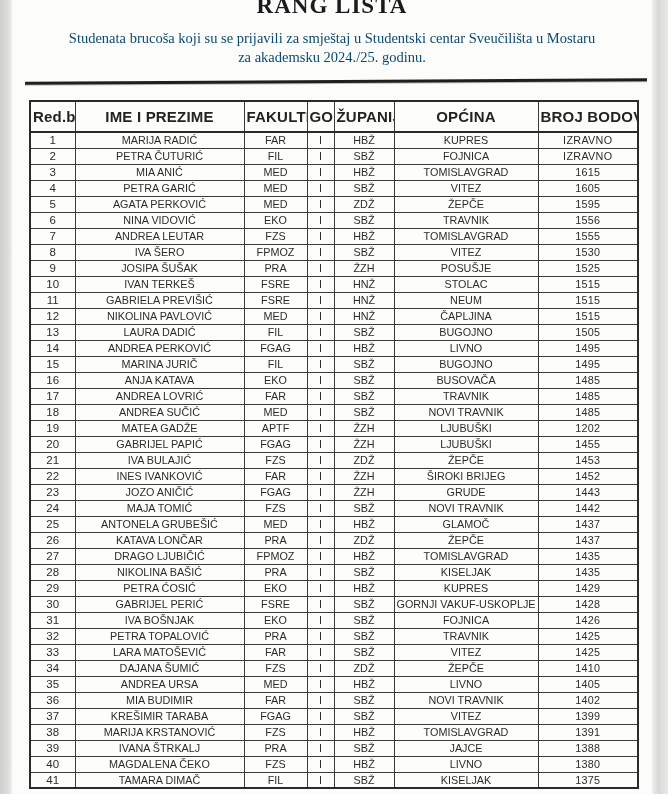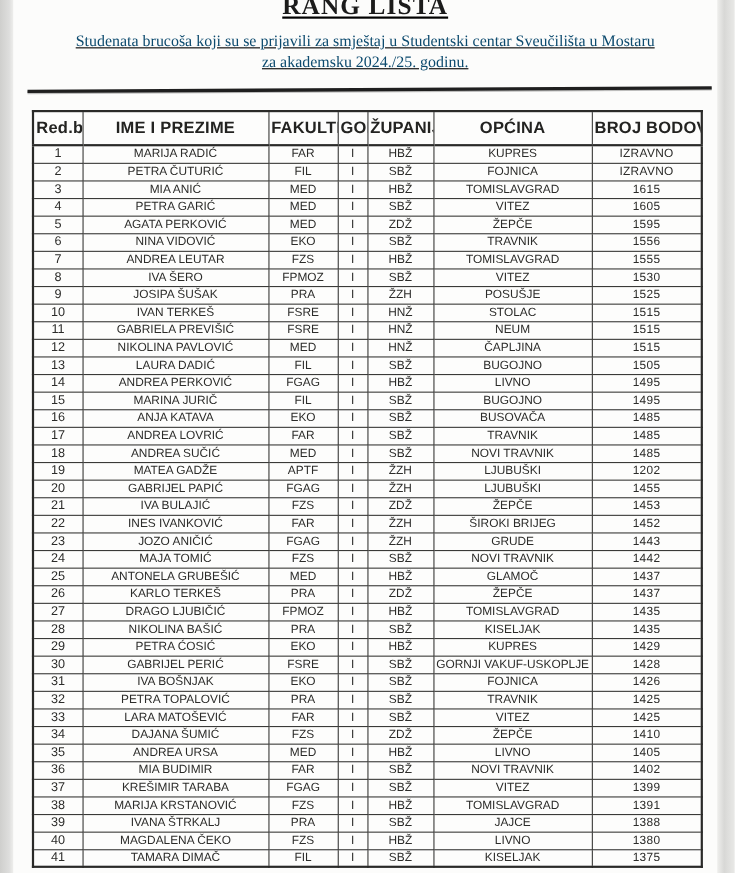--- a/index.html
+++ b/index.html
@@ -12,21 +12,21 @@
   }
   .page { position: relative; width: 668px; height: 794px; background: #fcfcfb; }
   .scan-edge-left {
     position: absolute; left: 0; top: 0; width: 12px; height: 794px;
     background: linear-gradient(to right, #cfcfcd, #dededd 70%, #eeeeec);
   }
   .scan-edge-right {
     position: absolute; right: 0; top: 0; width: 16px; height: 794px;
     background: linear-gradient(to left, #e9e9e7, #d8d8d6 60%, #efefed);
   }
-  .doc { position: absolute; left: 12px; top: 0; width: 640px; height: 570px; text-decoration: underline; }
+  .doc { position: absolute; left: 12px; top: 0; width: 640px; height: 570px; }
   .title {
     font-family: "Liberation Serif", serif;
     font-weight: bold;
     font-size: 23px;
     letter-spacing: 1px;
     color: #1b1b1b;
     text-align: center;
     margin: -6px 0 0 0;
     line-height: 1.05;
   }
@@ -338,21 +338,21 @@
             <td>25</td>
             <td>ANTONELA GRUBEŠIĆ</td>
             <td>MED</td>
             <td>I</td>
             <td>HBŽ</td>
             <td>GLAMOČ</td>
             <td>1437</td>
           </tr>
           <tr>
             <td>26</td>
-            <td>KARLO TERKEŠ</td>
+            <td>KATAVA LONČAR</td>
             <td>PRA</td>
             <td>I</td>
             <td>ZDŽ</td>
             <td>ŽEPČE</td>
             <td>1437</td>
           </tr>
           <tr>
             <td>27</td>
             <td>DRAGO LJUBIČIĆ</td>
             <td>FPMOZ</td>

